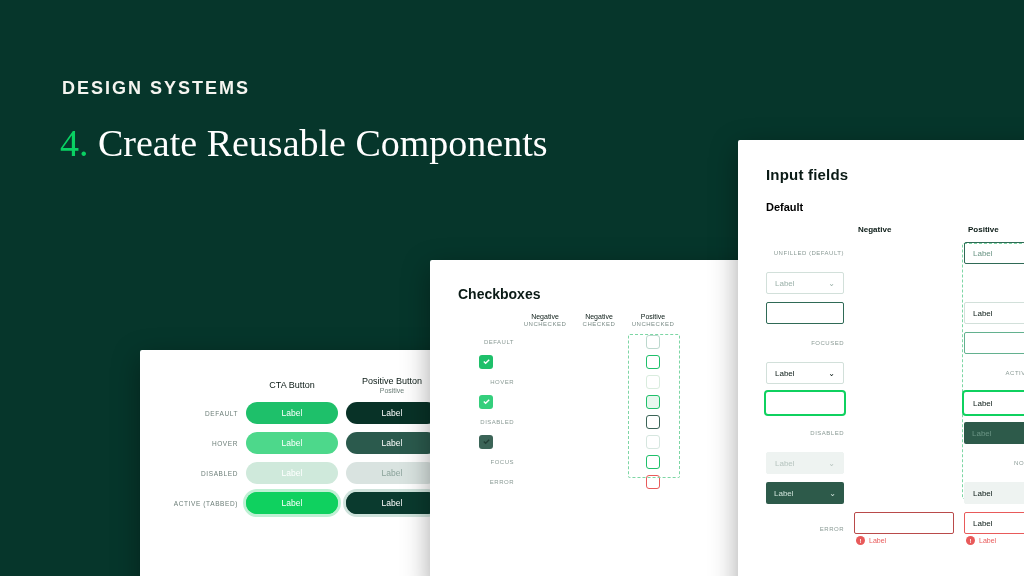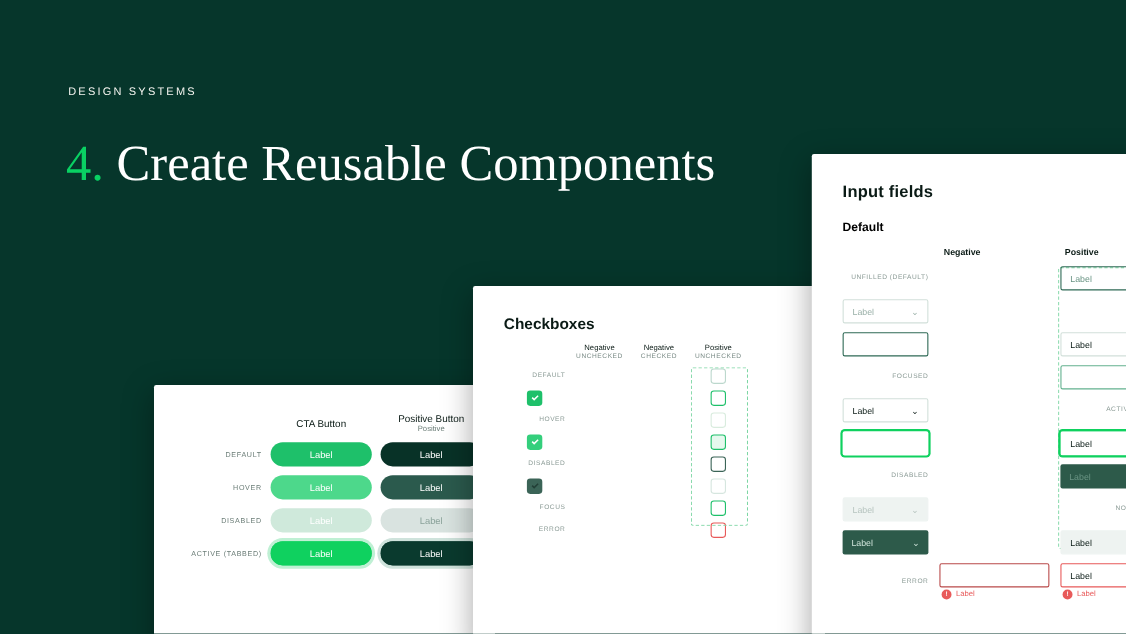--- a/index.html
+++ b/index.html
@@ -7,27 +7,27 @@
   width: 1024px; height: 576px;
   background: #06362b;
   font-family: -apple-system, BlinkMacSystemFont, "Segoe UI", sans-serif;
   overflow: hidden;
   position: relative;
 }
 
 
 .eyebrow {
   position: absolute; top: 78px; left: 62px;
-  color: #f5f5f0; font-size: 10px; letter-spacing: 2px;
-  font-weight: 400;
+  color: #f5f5f0; font-size: 18px; letter-spacing: 2px;
+  font-weight: 700;
 }
 .title {
   position: absolute; top: 120px; left: 60px;
   font-family: Georgia, "Times New Roman", serif;
-  color: #fff; font-size: 46px; font-weight: 400; line-height: 1.25;
+  color: #fff; font-size: 38px; font-weight: 400; line-height: 1.25;
 }
 .title .num { color: #09d163; }
 
 
 .card {
   position: absolute; background: #fff; border-radius: 2px;
   box-shadow: 0 8px 28px rgba(0,0,0,.35);
   padding: 26px 28px;
 }
 .card h2 {

